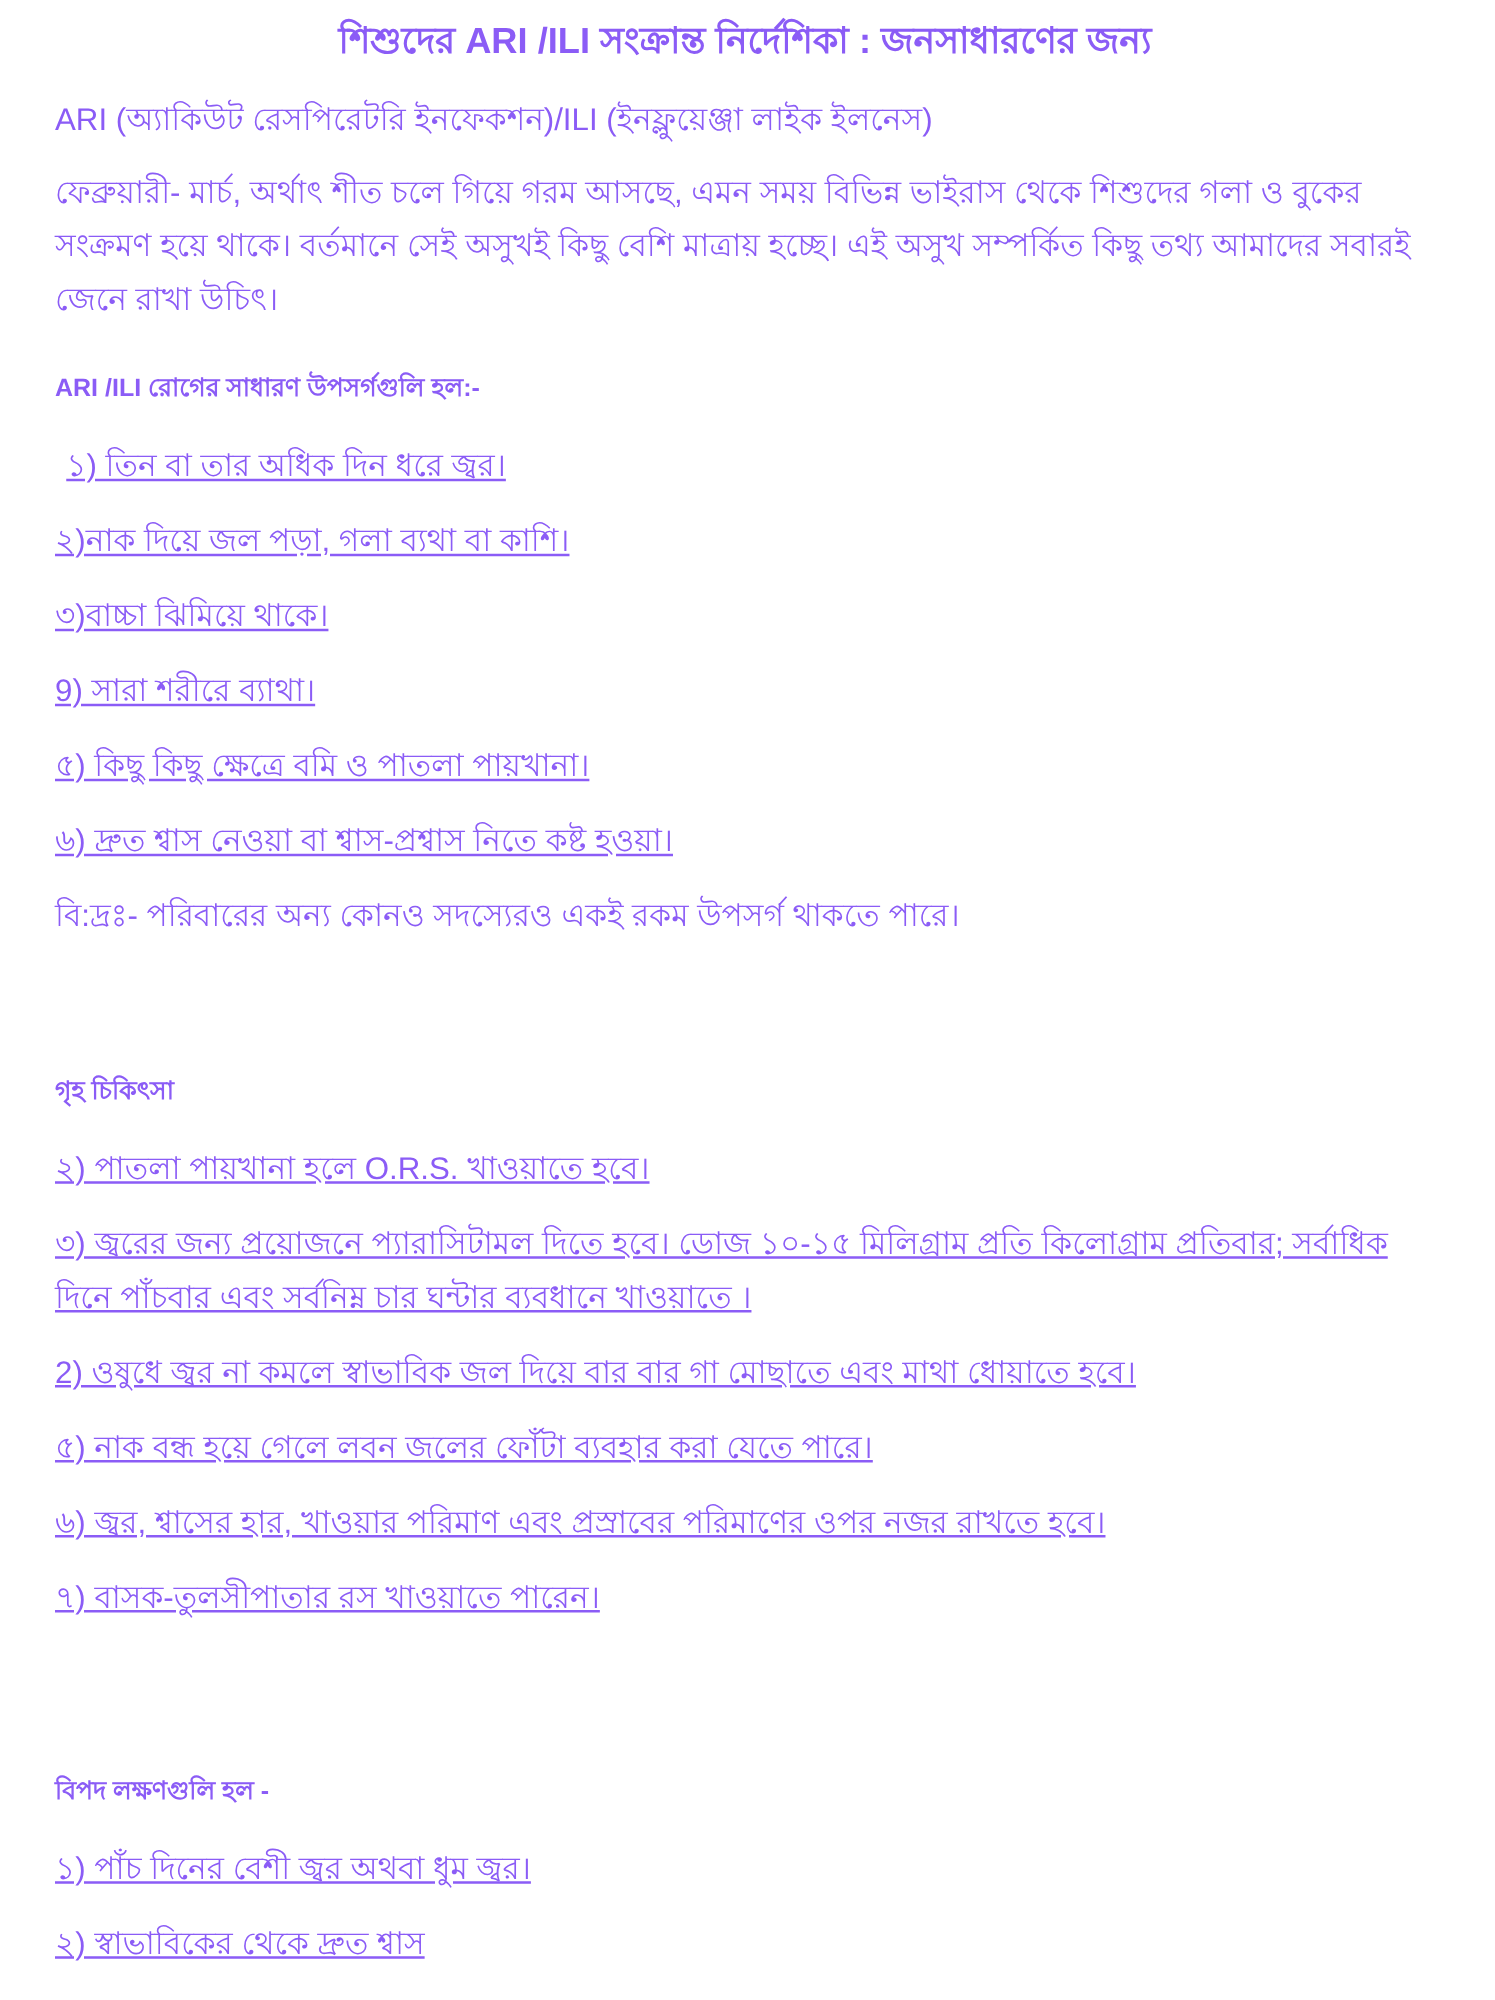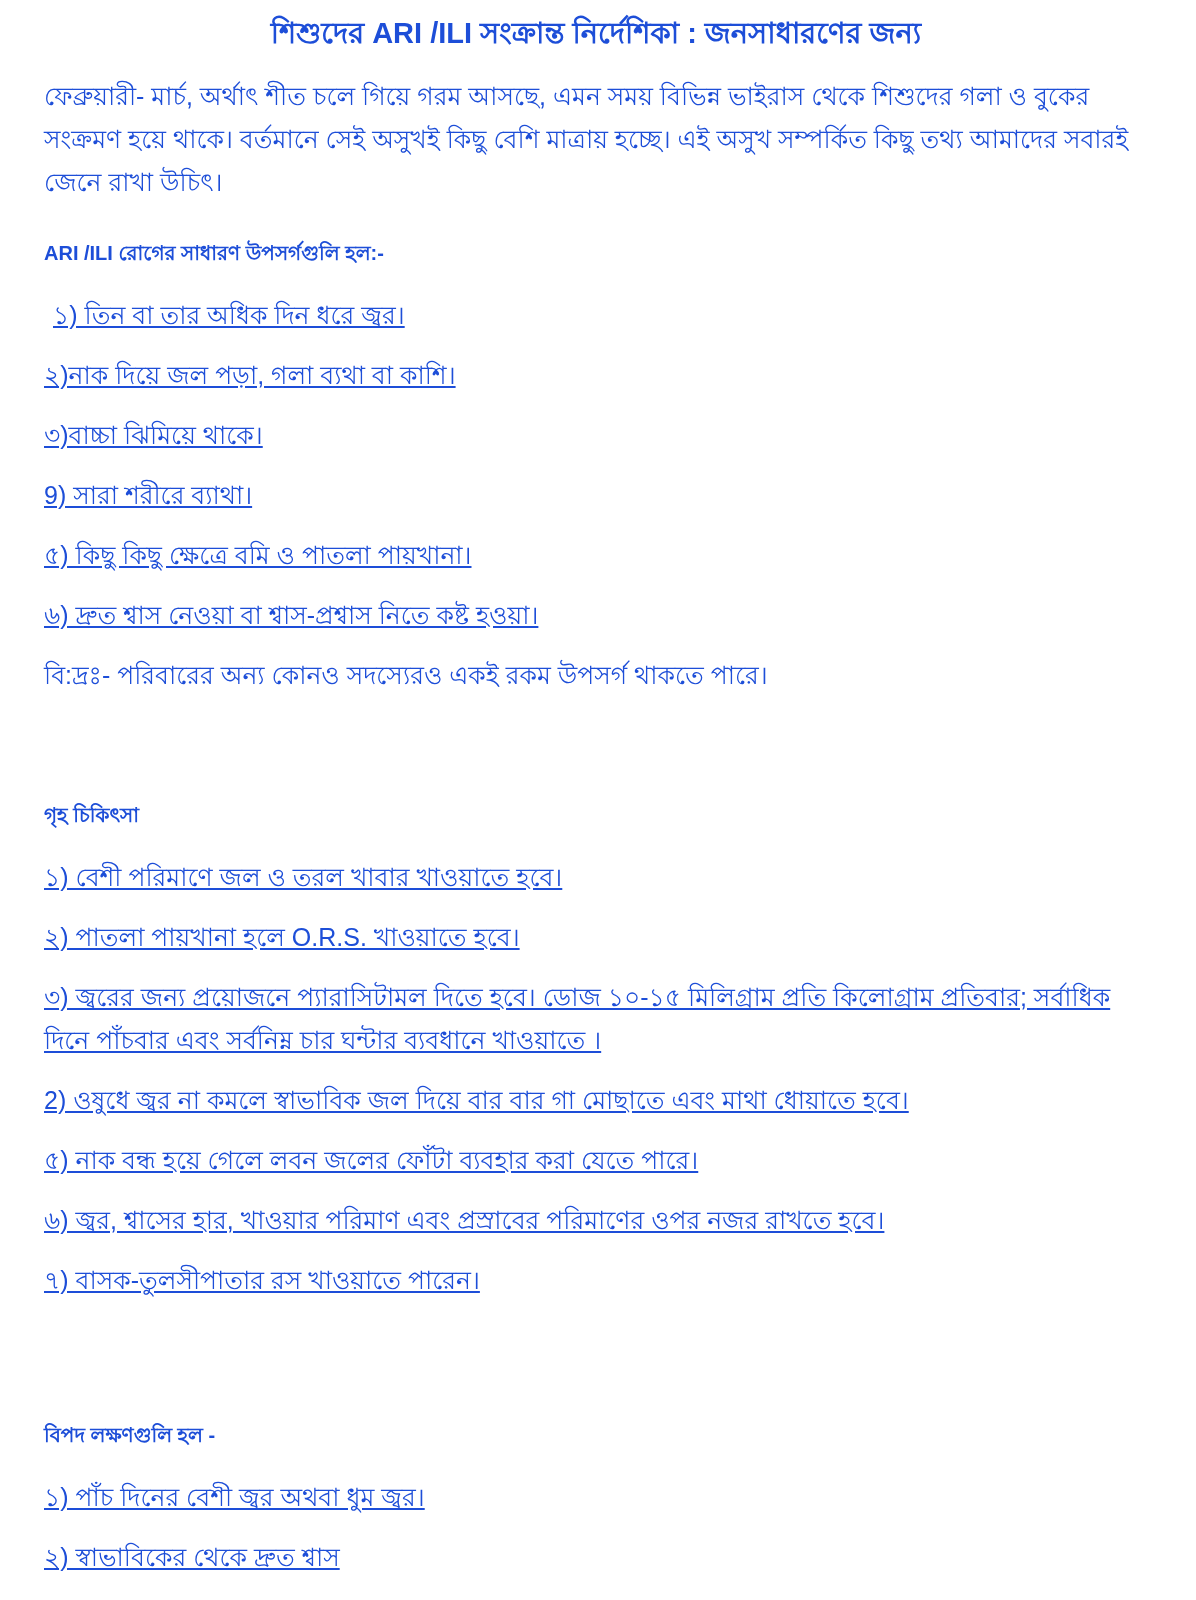--- a/index.html
+++ b/index.html
@@ -14,21 +14,21 @@
     font-family: "Liberation Sans", "DejaVu Sans", sans-serif;
     overflow: hidden;
   }
   .doc {
     padding: 12px 48px 0 44px;
   }
   p {
     margin: 0;
     font-size: 25px;
     line-height: 43px;
-    color: #1d4ed8;
+    color: #8b5cf6;
   }
   .doc-title {
     font-size: 29px;
     font-weight: bold;
     text-align: center;
     line-height: 43px;
     margin-bottom: 20px;
   }
   .subtitle {
     margin-bottom: 15px;
@@ -55,39 +55,39 @@
   .section-gap-1 { height: 97px; }
   .section-gap-2 { height: 95px; }
 </style>
 </head>
 <body>
 
 <div class="doc">
 
   <p class="doc-title">শিশুদের ARI /ILI  সংক্রান্ত নির্দেশিকা : জনসাধারণের জন্য</p>
 
+  <p class="subtitle">ARI (অ্যাকিউট রেসপিরেটরি ইনফেকশন)/ILI (ইনফ্লুয়েঞ্জা লাইক ইলনেস)</p>
 
   <p class="intro">ফেব্রুয়ারী- মার্চ, অর্থাৎ শীত চলে গিয়ে গরম আসছে, এমন সময় বিভিন্ন ভাইরাস থেকে শিশুদের গলা ও বুকের সংক্রমণ হয়ে থাকে। বর্তমানে সেই অসুখই কিছু বেশি মাত্রায় হচ্ছে। এই অসুখ সম্পর্কিত কিছু তথ্য আমাদের সবারই জেনে রাখা উচিৎ।</p>
 
   <p class="section-heading">ARI /ILI রোগের সাধারণ উপসর্গগুলি হল:-</p>
 
   <p class="list-item indent-slight">১) তিন বা তার অধিক দিন ধরে জ্বর।</p>
   <p class="list-item">২)নাক দিয়ে জল পড়া, গলা ব্যথা বা কাশি।</p>
   <p class="list-item">৩)বাচ্চা ঝিমিয়ে থাকে।</p>
   <p class="list-item">9) সারা শরীরে ব্যাথা।</p>
   <p class="list-item">৫) কিছু কিছু ক্ষেত্রে বমি ও পাতলা পায়খানা।</p>
   <p class="list-item">৬) দ্রুত শ্বাস নেওয়া বা শ্বাস-প্রশ্বাস নিতে কষ্ট হওয়া।</p>
 
   <p class="note-line">বি:দ্রঃ-  পরিবারের অন্য কোনও সদস্যেরও একই রকম উপসর্গ থাকতে পারে।</p>
 
   <div class="section-gap-1"></div>
 
   <p class="section-heading">গৃহ চিকিৎসা</p>
 
-  <p class="list-item">১) বেশী পরিমাণে জল ও তরল খাবার খাওয়াতে হবে।</p>
   <p class="list-item">২) পাতলা পায়খানা হলে O.R.S. খাওয়াতে হবে।</p>
   <p class="list-item">৩) জ্বরের জন্য প্রয়োজনে প্যারাসিটামল দিতে হবে। ডোজ ১০-১৫ মিলিগ্রাম প্রতি কিলোগ্রাম প্রতিবার; সর্বাধিক দিনে পাঁচবার এবং সর্বনিম্ন চার ঘন্টার ব্যবধানে খাওয়াতে ।</p>
   <p class="list-item">2) ওষুধে জ্বর না কমলে স্বাভাবিক জল দিয়ে বার বার  গা মোছাতে এবং মাথা ধোয়াতে হবে।</p>
   <p class="list-item">৫) নাক বন্ধ হয়ে গেলে লবন জলের ফোঁটা ব্যবহার করা যেতে পারে।</p>
   <p class="list-item">৬) জ্বর, শ্বাসের হার, খাওয়ার পরিমাণ এবং প্রস্রাবের পরিমাণের ওপর নজর রাখতে হবে।</p>
   <p class="list-item">৭) বাসক-তুলসীপাতার রস খাওয়াতে পারেন।</p>
 
   <div class="section-gap-2"></div>
 
   <p class="section-heading">বিপদ লক্ষণগুলি হল -</p>

